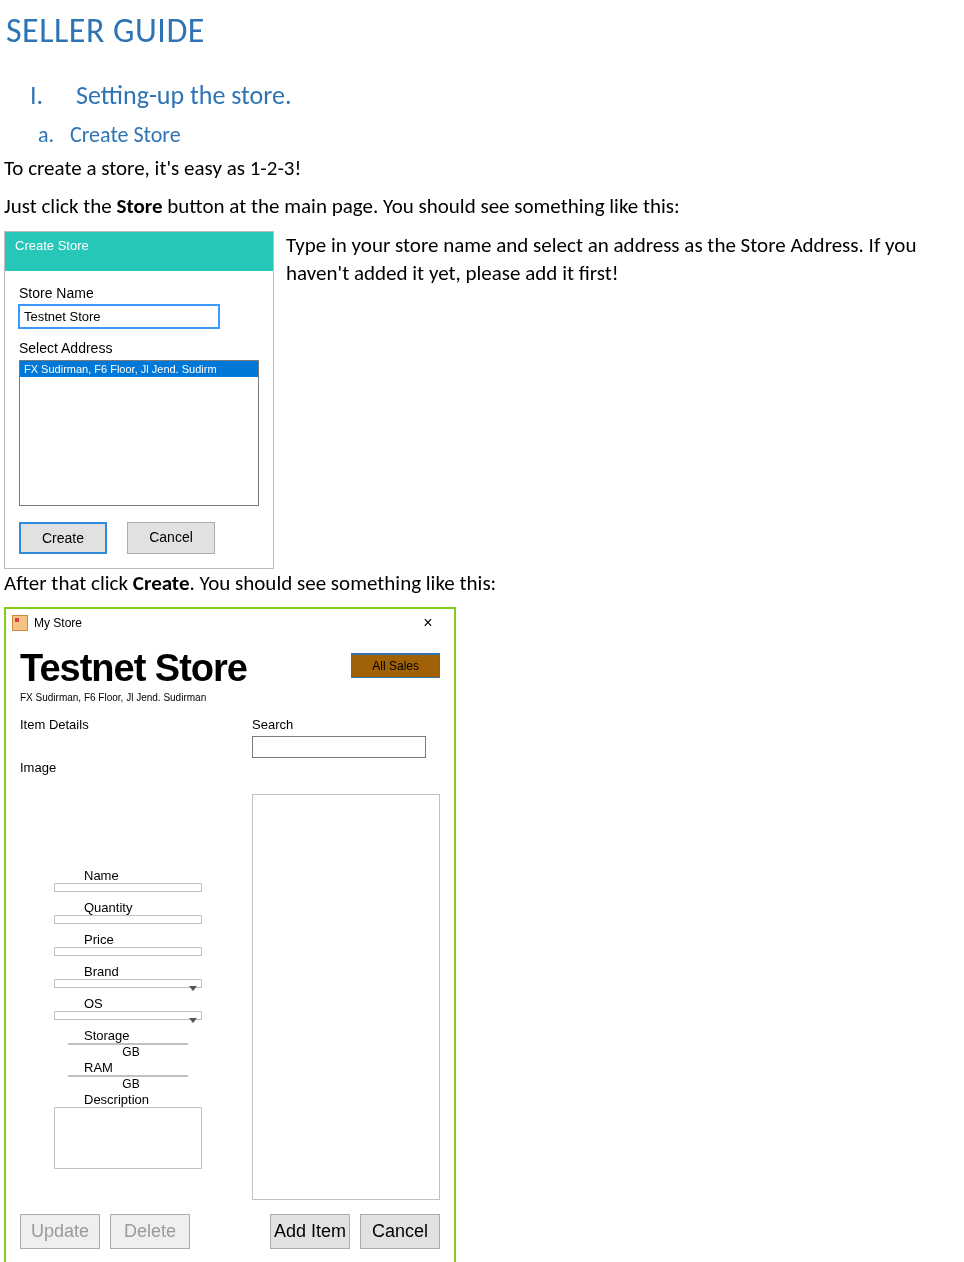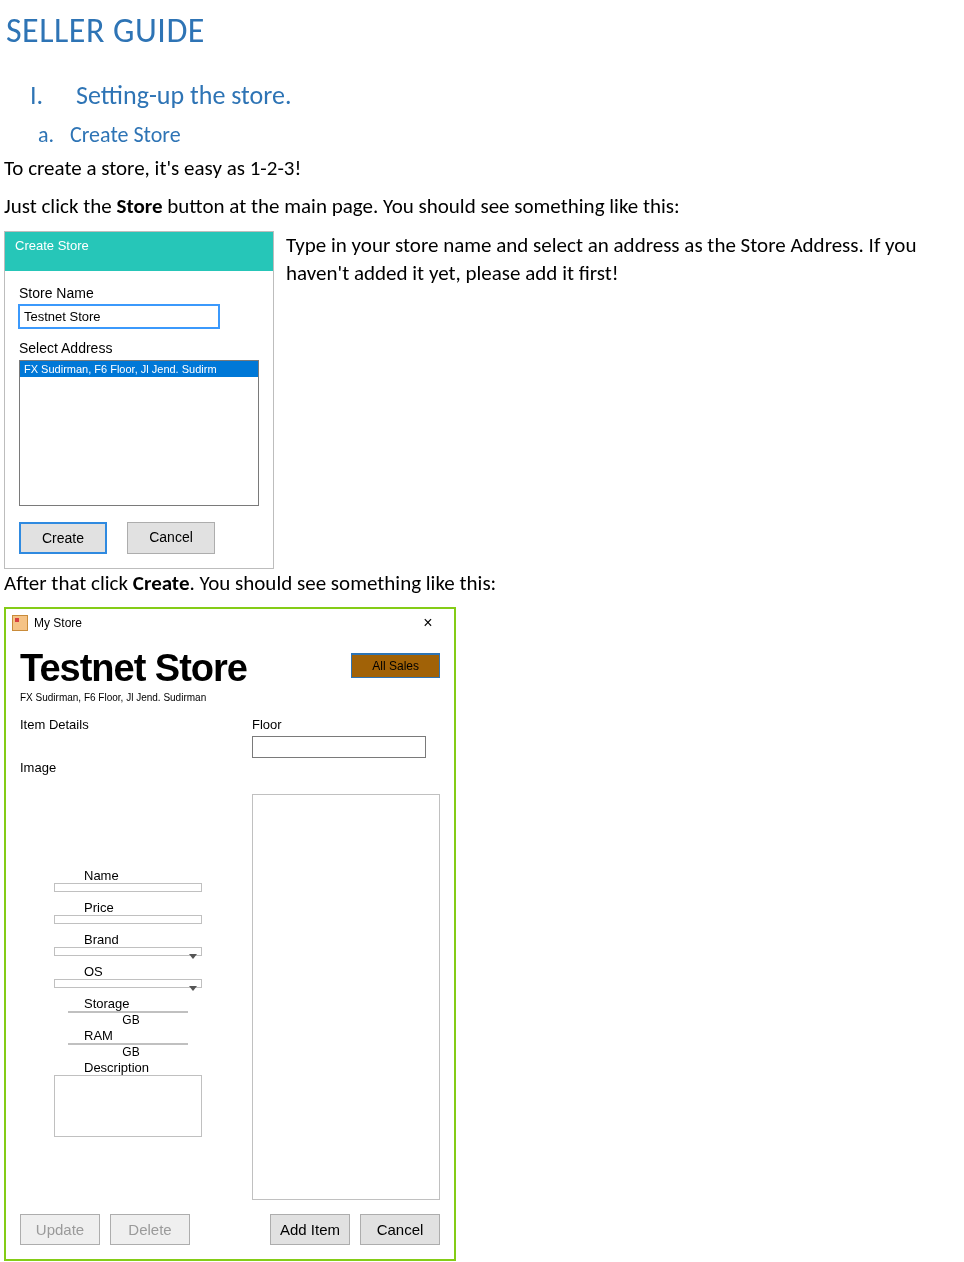--- a/index.html
+++ b/index.html
@@ -191,21 +191,21 @@
       height: 406px;
       border: 1px solid #c0c0c0;
       background: #fff;
       margin-top: 36px;
     }
     .bottom-buttons { display: flex; gap: 10px; margin-top: 14px; }
     .bottom-buttons .sp { flex: 1; }
     .btn2 {
       border: 1px solid #adadad;
       background: #e1e1e1;
-      font-size: 15px;
+      font-size: 18px;
       padding: 6px 0;
       width: 80px;
       text-align: center;
       cursor: pointer;
     }
     .btn2.disabled { color: #9a9a9a; background: #efefef; cursor: default; }
   </style>
 </head>
 <body>
 
@@ -268,20 +268,24 @@
       <div class="col-left">
         <div class="section-label">Item Details</div>
         <div class="image-area">
           <div class="section-label" style="margin-top:28px;">Image</div>
         </div>
         <div class="form-row">
           <div class="flbl">Name</div>
           <div class="fin"></div>
         </div>
         <div class="form-row">
+          <div class="flbl">Quantity</div>
+          <div class="fin"></div>
+        </div>
+        <div class="form-row">
           <div class="flbl">Price</div>
           <div class="fin"></div>
         </div>
         <div class="form-row">
           <div class="flbl">Brand</div>
           <div class="fin combo"></div>
         </div>
         <div class="form-row">
           <div class="flbl">OS</div>
           <div class="fin combo"></div>
@@ -295,21 +299,21 @@
           <div class="flbl">RAM</div>
           <div class="fin" style="width:120px"></div>
           <div class="unit">GB</div>
         </div>
         <div class="form-row tall">
           <div class="flbl">Description</div>
           <div class="desc-box"></div>
         </div>
       </div>
       <div class="col-right">
-        <div class="section-label">Floor</div>
+        <div class="section-label">Search</div>
         <div class="search-input"></div>
         <div class="large-list"></div>
       </div>
     </div>
 
     <div class="bottom-buttons">
       <div class="btn2 disabled">Update</div>
       <div class="btn2 disabled">Delete</div>
       <div class="sp"></div>
       <div class="btn2">Add Item</div>

